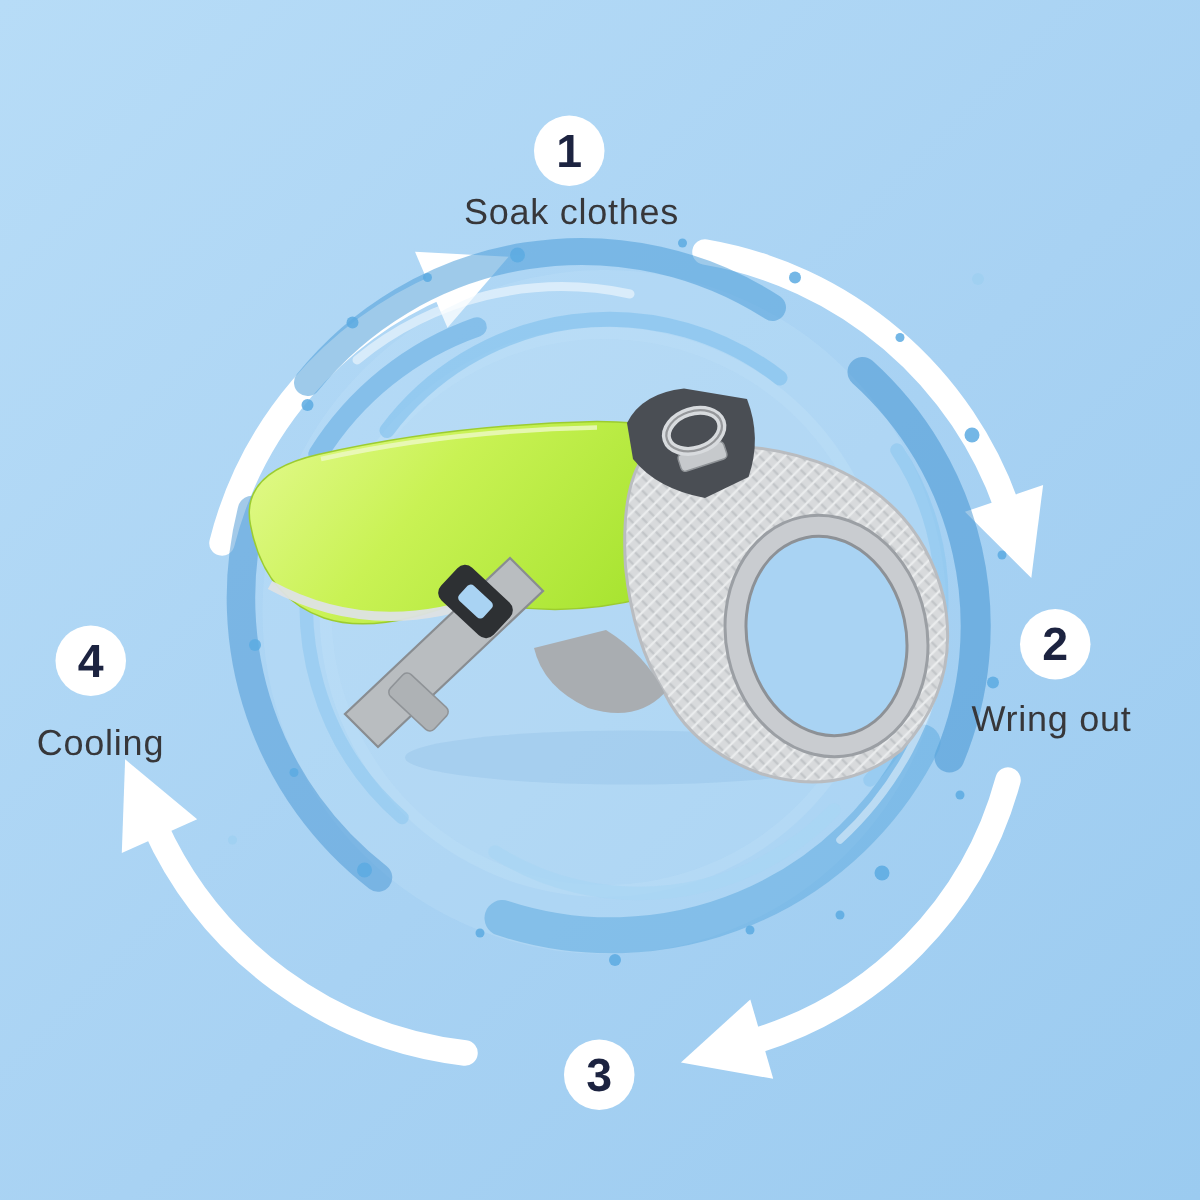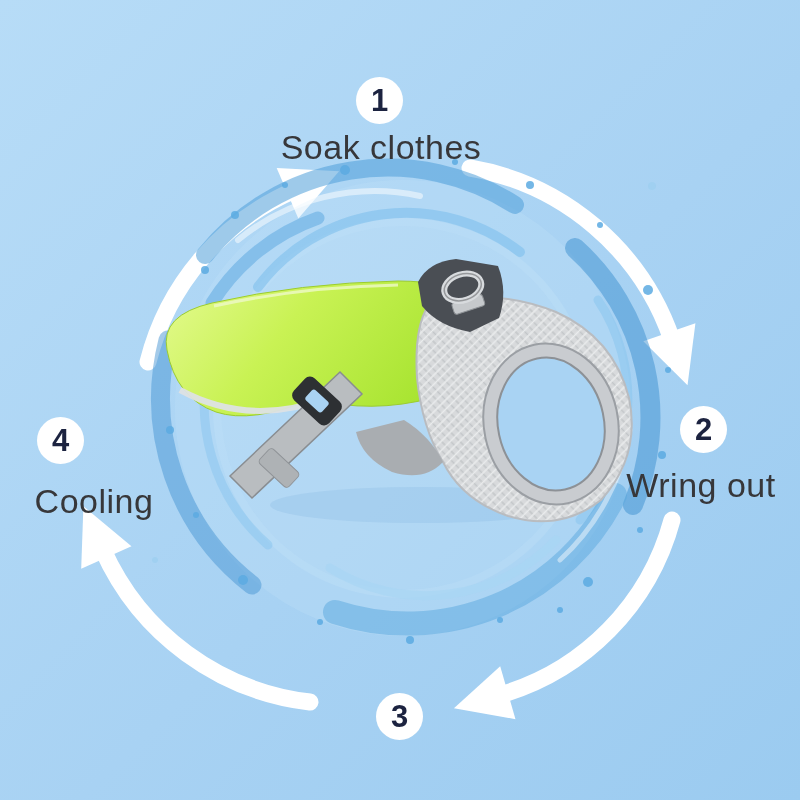--- a/index.html
+++ b/index.html
@@ -9,26 +9,26 @@
     font-family:"Liberation Sans",sans-serif;
   }
   .layer{position:absolute;left:0;top:0;width:800px;height:800px;}
   .step-circle{
     position:absolute;width:47px;height:47px;border-radius:50%;
     background:#ffffff;display:flex;align-items:center;justify-content:center;
     font-size:31px;font-weight:700;color:#1c2340;
   }
   .step-label{
     position:absolute;transform:translateX(-50%);
-    font-size:34px;color:#37373a;letter-spacing:.5px;white-space:nowrap;
+    font-size:24px;color:#37373a;letter-spacing:.5px;white-space:nowrap;
   }
   .c1{left:356px;top:77px;}  .l1{left:381px;top:128px;}
   .c2{left:680px;top:406px;} .l2{left:701px;top:466px;}
   .c3{left:376px;top:693px;} .l3{left:377px;top:746px;}
-  .c4{left:37px; top:417px;} .l4{left:94px; top:482px;}
+  .c4{left:37px; top:417px;} .l4{left:67px; top:482px;}
 </style>
 </head>
 <body>
 
 <div class="canvas">
 
   <svg class="layer" viewBox="0 0 800 800" aria-hidden="true">
     <defs>
       <marker id="ah" viewBox="0 0 6 6" refX="1.0" refY="3" markerWidth="3.6" markerHeight="3.6" orient="auto" markerUnits="strokeWidth">
         <path d="M0.2,0.3 L5.7,3 L0.2,5.7 Z" fill="#ffffff"></path>

